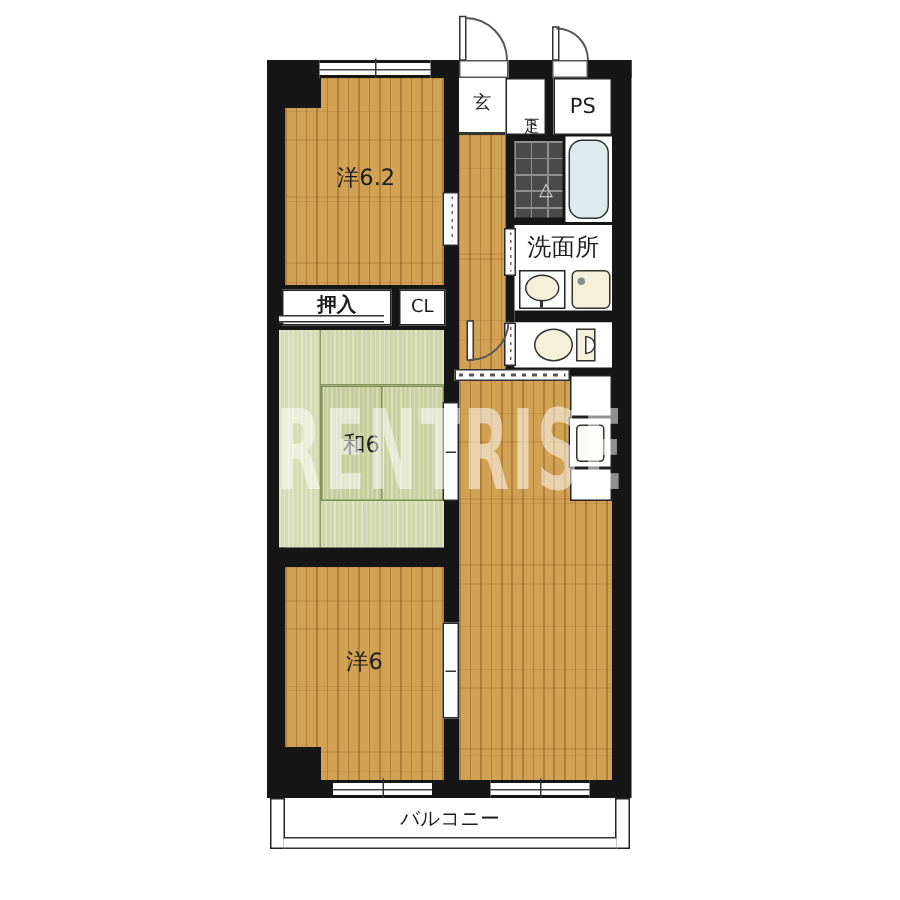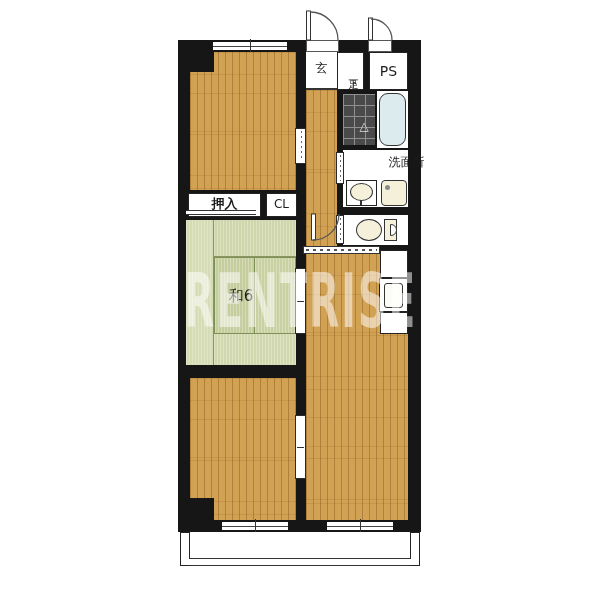--- a/index.html
+++ b/index.html
@@ -161,23 +161,26 @@
 
   <svg class="overlay" width="600" height="600">
     <rect x="306.5" y="11" width="4" height="29" fill="#fff" stroke="#333" stroke-width="1"></rect>
     <path d="M310,12 A28,28 0 0 1 338,40" fill="none" stroke="#555" stroke-width="1.3"></path>
     <rect x="368.5" y="18" width="4" height="22" fill="#fff" stroke="#333" stroke-width="1"></rect>
     <path d="M371,19 A21,21 0 0 1 392,40" fill="none" stroke="#555" stroke-width="1.3"></path>
     <rect x="311.5" y="214" width="4" height="26" fill="#fff" stroke="#333" stroke-width="1"></rect>
     <path d="M313,240 A26,26 0 0 0 339,214" fill="none" stroke="#555" stroke-width="1.3"></path>
   </svg>
 
+  <div class="label" style="left:190px;top:110px;width:108px;font-size:15px;">洋6.2</div>
   <div class="label" style="left:306px;top:62px;width:31px;font-size:12px;">玄</div>
   <div class="label vtext" style="left:343px;top:56px;width:16px;height:32px;font-size:10px;">下足</div>
   <div class="label" style="left:369px;top:63px;width:39px;font-size:14px;">PS</div>
-  <div class="label" style="left:343px;top:156px;width:65px;font-size:12px;padding-left:31px;">洗面所</div>
+  <div class="label" style="left:343px;top:156px;width:65px;font-size:16px;">洗面所</div>
   <div class="label" style="left:188px;top:197px;width:73px;font-size:13px;font-weight:bold;">押入</div>
   <div class="label" style="left:266px;top:198px;width:31px;font-size:12px;">CL</div>
   <div class="label" style="left:186px;top:288px;width:110px;font-size:15px;">和6</div>
+  <div class="label" style="left:190px;top:433px;width:106px;font-size:15px;">洋6</div>
+  <div class="label" style="left:180px;top:540px;width:240px;font-size:13px;">バルコニー</div>
 
   <div class="watermark" style="left:184px;top:264px;">RENTRISE</div>
 
 </div>
 
 </body></html>

